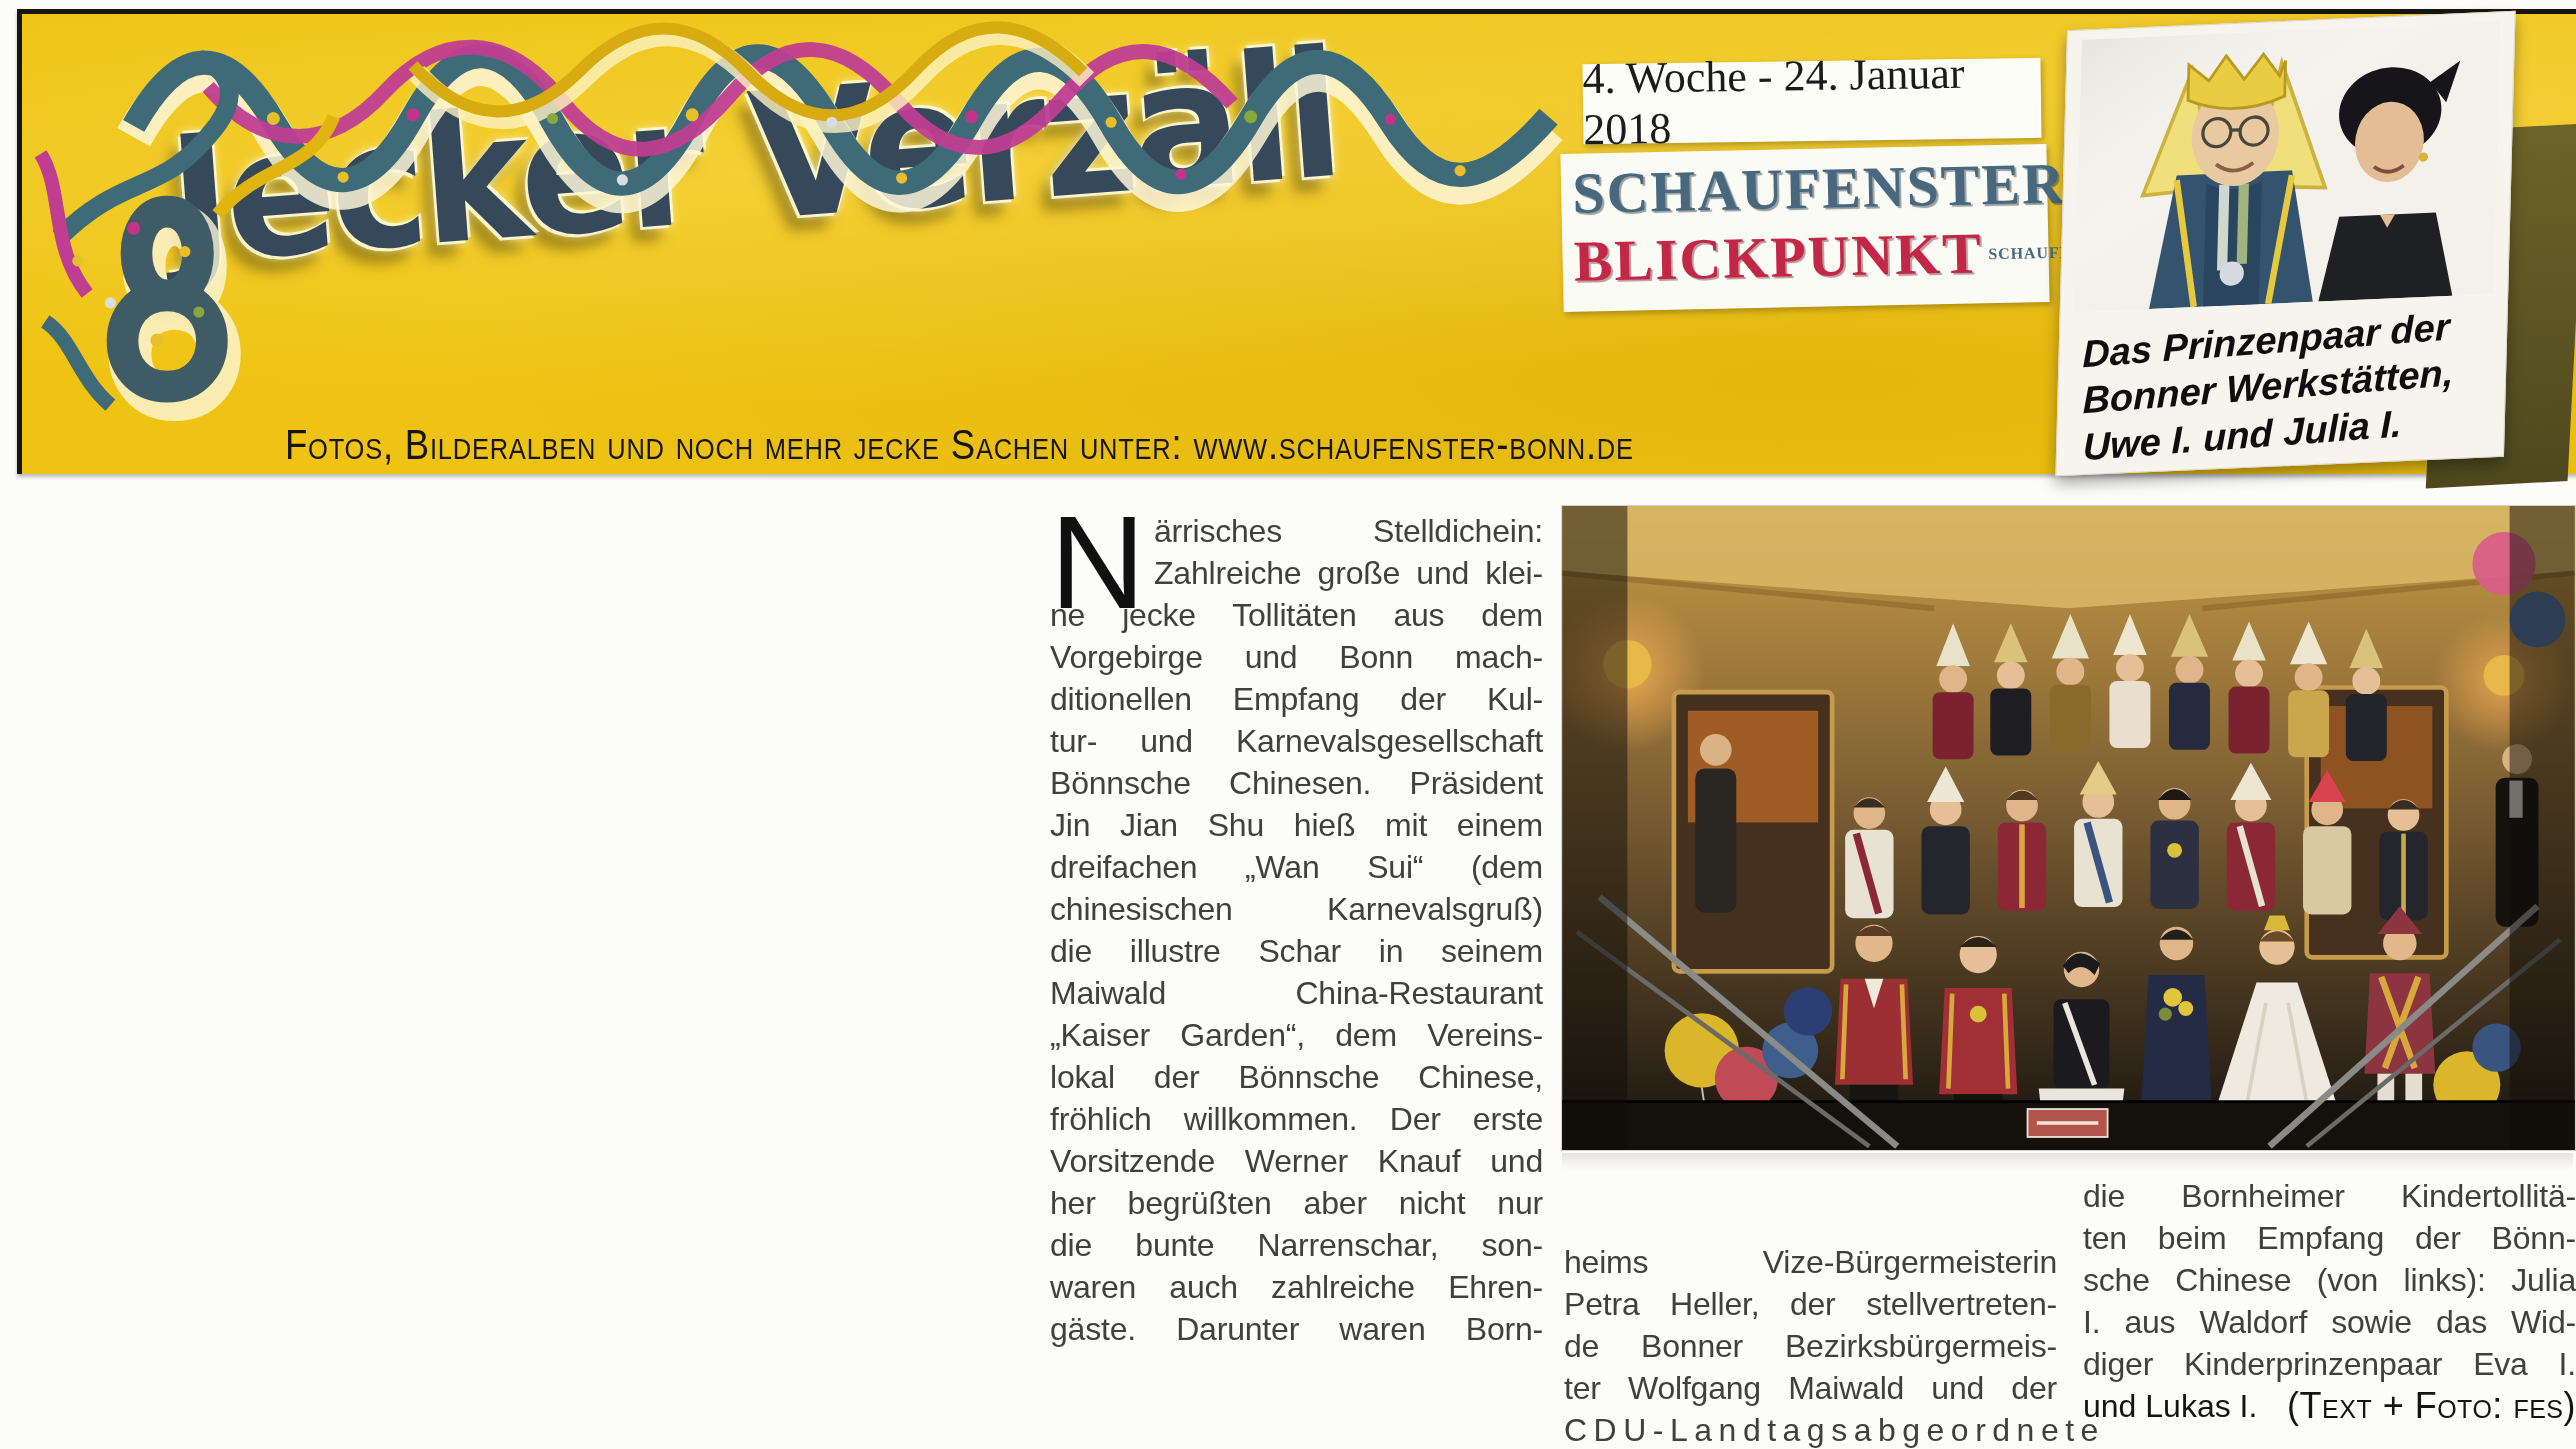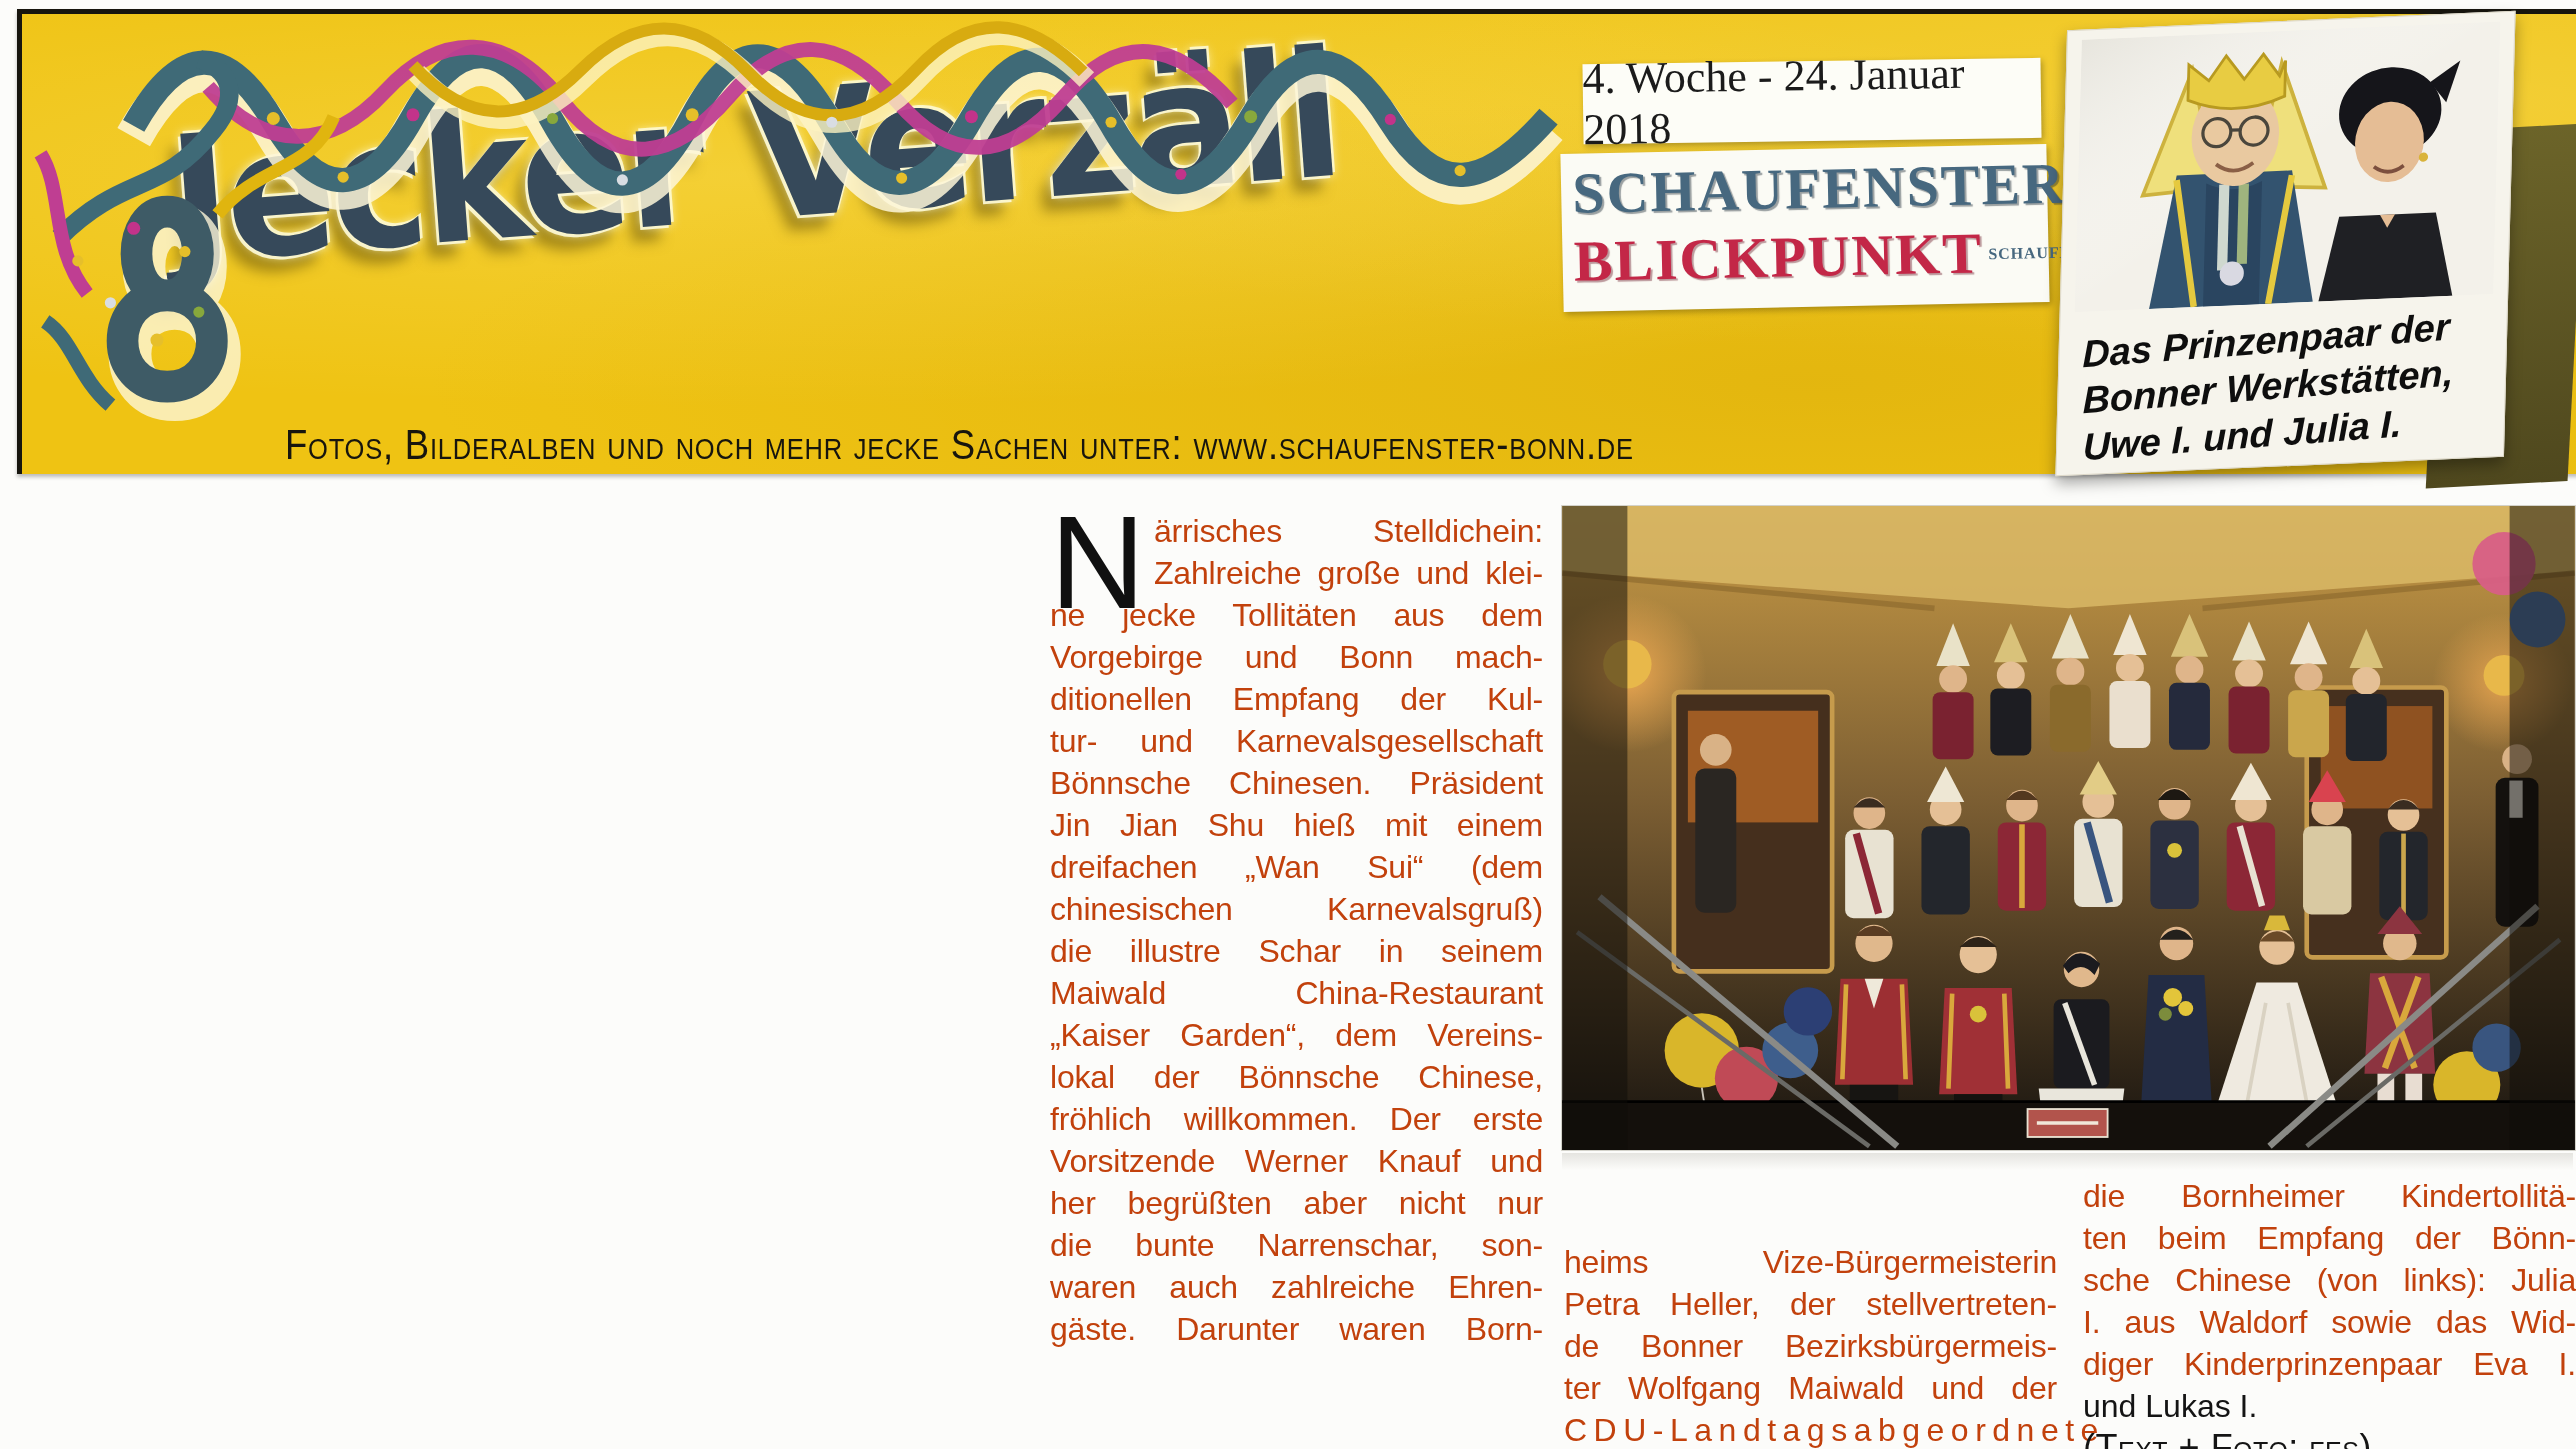--- a/index.html
+++ b/index.html
@@ -52,27 +52,27 @@
   .card-caption{padding:13px 5.6px 0 24px;transform:rotate(-1.8deg);}
   .cap-line{font-weight:bold;font-style:italic;font-size:38px;line-height:1.22;color:#0e0e0e;white-space:nowrap;}
 
   
   .col{position:absolute;width:493px;}
   .col1{left:1050px;top:510px;}
   .col2{left:1564px;top:1241px;}
   .col3{left:2083px;top:1175px;}
   .lines{position:relative;}
   .article-line{font-size:32px;letter-spacing:-0.2px;height:42px;line-height:42px;
-    text-align:justify;text-align-last:justify;white-space:nowrap;color:#c2410c;}
+    text-align:justify;text-align-last:justify;white-space:nowrap;color:#404040;}
   .col1 .article-line:nth-child(1),
   .col1 .article-line:nth-child(2){padding-left:104px;}
   .col2 .article-line:nth-child(5){letter-spacing:6.5px;}
   .dropcap{position:absolute;left:0;top:0;font-size:132px;line-height:.80;color:#101010;z-index:2;}
   .last-line{font-size:32px;height:42px;line-height:42px;display:flex;
-    justify-content:space-between;align-items:flex-start;flex-direction:column;}
+    justify-content:space-between;align-items:flex-start;}
   .credit{font-variant:small-caps;font-size:36px;letter-spacing:0.5px;}
 
   .photo-frame{position:absolute;left:1562px;top:506px;width:1013px;height:644px;
     box-shadow:0 0 0 0.9px #cfcdc4;}
   .ghost{position:absolute;left:1562px;top:1153px;width:1011px;height:17px;
     background:linear-gradient(#c9c7c0,rgba(255,255,255,0));opacity:.45;}
 </style>
 </head>
 <body>
 

